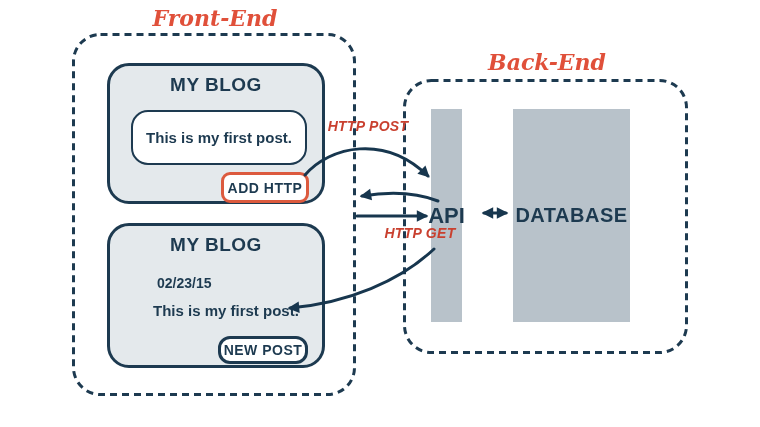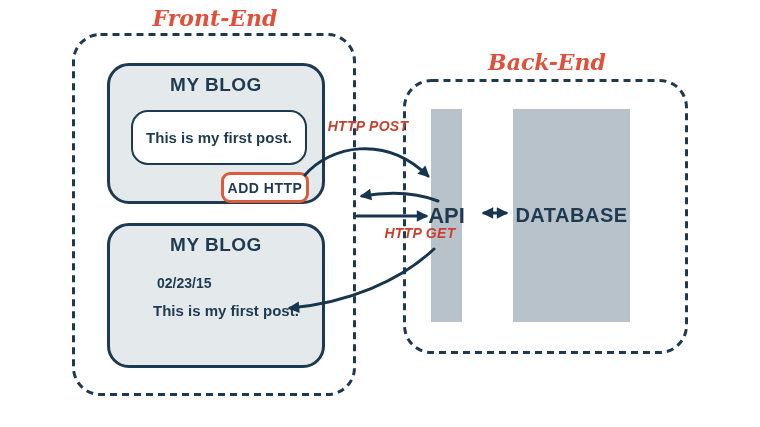--- a/index.html
+++ b/index.html
@@ -107,20 +107,21 @@
     <div class="post-input">
       <span>This is my first post.</span>
     </div>
     <div class="btn btn-orange">ADD HTTP</div>
   </div>
 
   <div class="card card2">
     <div class="card-title">MY BLOG</div>
     <div class="post-date">02/23/15</div>
     <div class="post-text">This is my first post.</div>
+    <div class="btn btn-navy">NEW POST</div>
   </div>
 
   <div class="gray-bar api-bar">
     <span class="block-label">API</span>
   </div>
   <div class="gray-bar db-block">
     <span class="block-label">DATABASE</span>
   </div>
 
   <div class="http-label post-label">HTTP POST</div>

